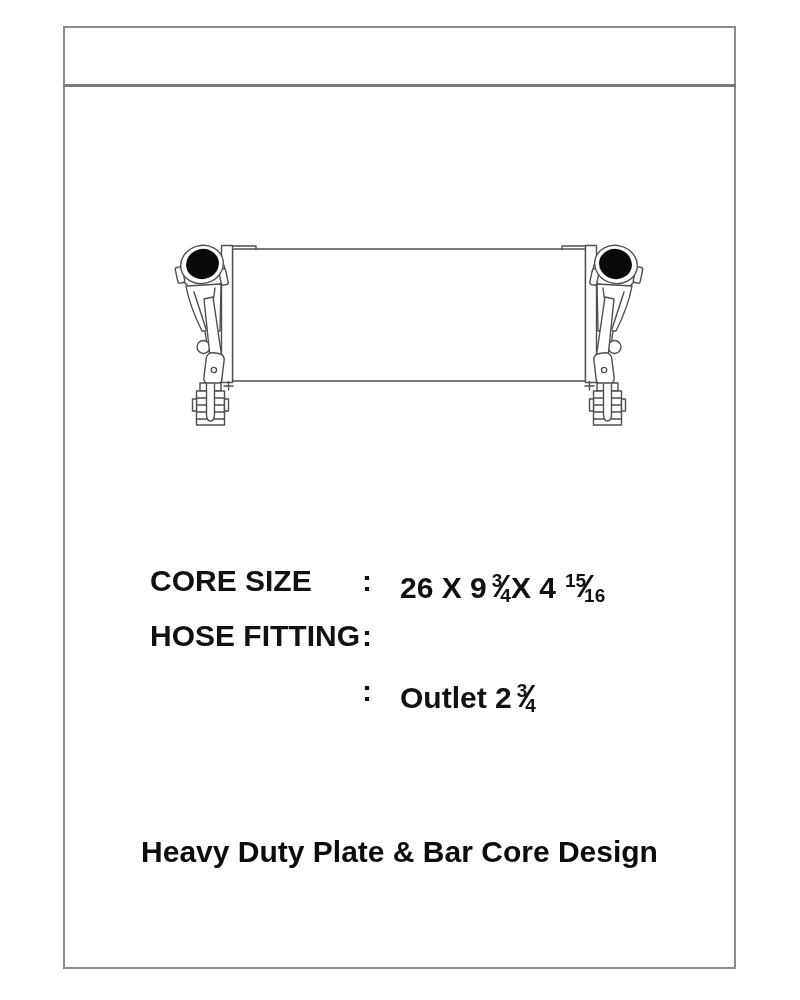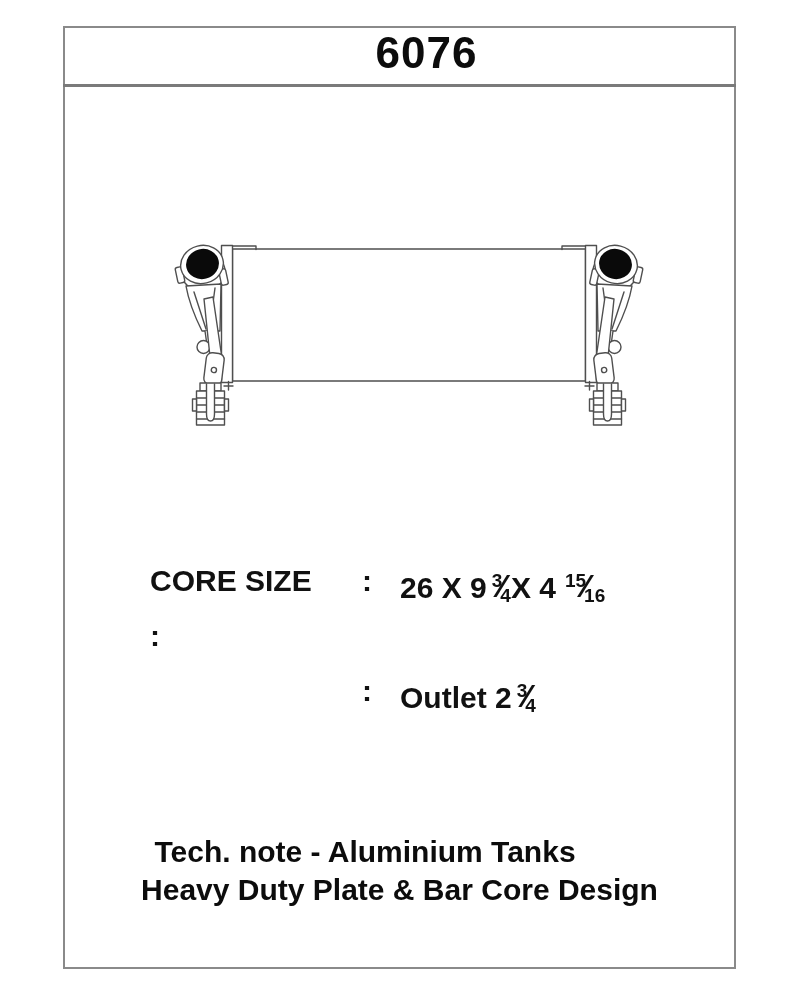--- a/index.html
+++ b/index.html
@@ -84,21 +84,20 @@
   .footer-line1 { margin-right: 69px; }
 </style>
 </head>
 <body>
 
 <div class="page">
 
   <div class="outer-border"></div>
   <div class="header-divider"></div>
 
-  <div class="part-title">6076</div>
 
   <svg class="diagram-svg" viewBox="160 230 500 210" xmlns="http://www.w3.org/2000/svg">
     <defs>
       <g id="port-assy">
 
         <rect x="221.5" y="245.5" width="11" height="137" fill="#ffffff"></rect>
         <path d="M233,246 L256,246 L256,249.5" fill="none"></path>
         <path d="M224,386 L233,386 M228.5,381.5 L228.5,390" fill="none"></path>
 
         <ellipse cx="203" cy="271.5" rx="22" ry="20" fill="#ffffff"></ellipse>
@@ -149,29 +148,29 @@
 
   <div class="specs">
 
     <div class="spec-row">
       <span class="spec-label">CORE SIZE</span>
       <span class="spec-colon">:</span>
       <span class="spec-value"><span class="spec-part">26 X 9</span><span class="fr"><span class="fnum">3</span><span class="fsl"></span><span class="fden">4</span></span><span class="spec-part mid-part">X 4</span><span class="fr"><span class="fnum">15</span><span class="fsl"></span><span class="fden">16</span></span></span>
     </div>
 
     <div class="spec-row">
+      <span class="spec-label">HOSE FITTING</span>
       <span class="spec-colon">:</span>
     </div>
 
     <div class="spec-row">
       <span class="spec-label"></span>
       <span class="spec-colon">:</span>
       <span class="spec-value"><span class="spec-part">Outlet 2</span><span class="fr"><span class="fnum">3</span><span class="fsl"></span><span class="fden">4</span></span></span>
     </div>
 
   </div>
 
   <div class="footer-note">
-    <div class="footer-line1">Tech. note - Aluminium Tanks</div>
     <div class="footer-line2">Heavy Duty Plate &amp; Bar Core Design</div>
   </div>
 
 </div>
 
 </body></html>

